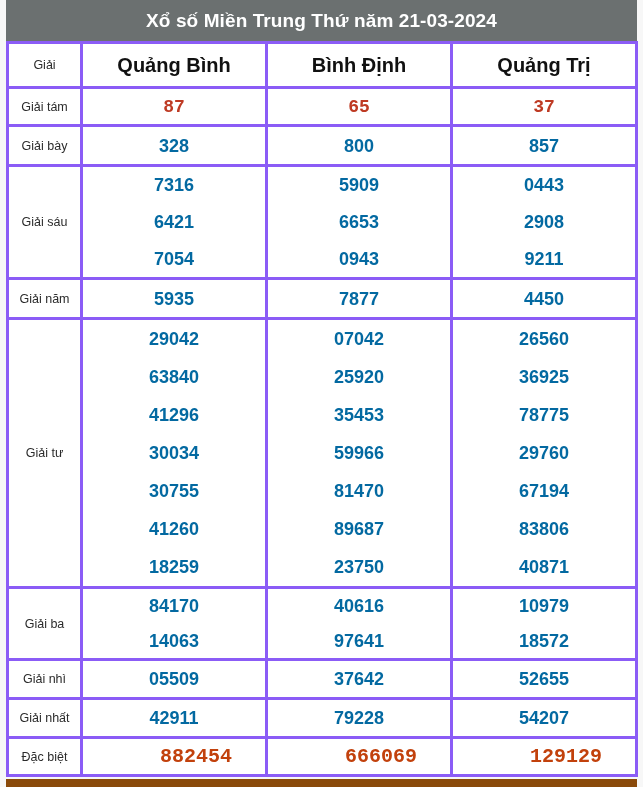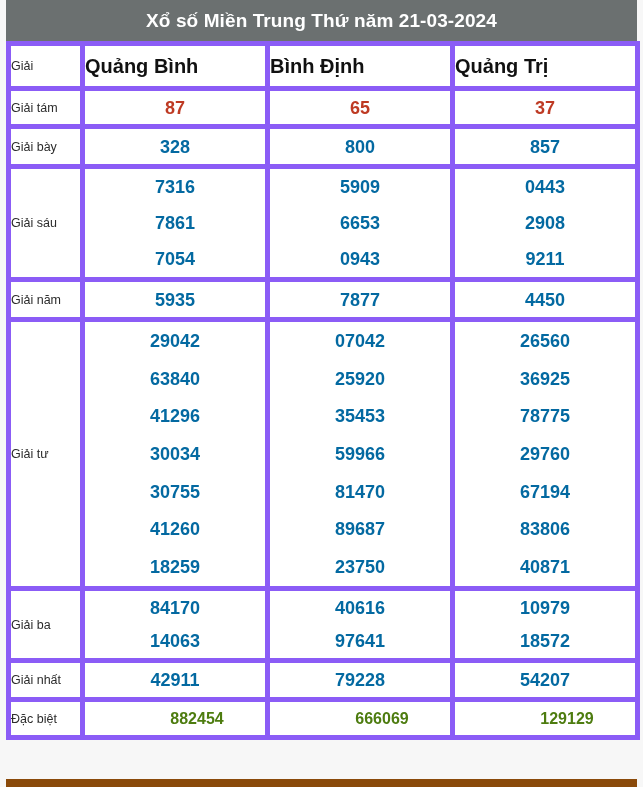--- a/index.html
+++ b/index.html
@@ -35,23 +35,23 @@
   }
 
   
   table.results {
     width: 631px;
     border-collapse: collapse;
     background: #ffffff;
     table-layout: fixed;
   }
   table.results td, table.results th {
-    border: 5px solid #8b5cf6;
+    border: 3px solid #8b5cf6;
     background: #ffffff;
-    text-align: left;
+    text-align: center;
     vertical-align: middle;
     padding: 0;
   }
 
   col.c-label { width: 74px; }
   col.c-prov  { width: 185px; }
 
   
   tr.head-row td { height: 45px; }
   .label-head {
@@ -72,22 +72,22 @@
     font-weight: normal;
   }
 
   
   .num {
     font-size: 18px;
     font-weight: bold;
     color: #0369a1;
     line-height: 1.0;
   }
-  .num.red { color: #be3a23; }
-  .num.special { font-size: 16px; color: #4d7c0f; margin-left: 44px; }
+  .num.red { color: #be3a23; font-family: Liberation Mono, monospace; }
+  .num.special { font-size: 20px; color: #c2410c; margin-left: 44px; }
 
   
   .stack {
     display: flex;
     flex-direction: column;
     align-items: center;
     justify-content: space-around;
     height: 100%;
   }
   .stack > span { display: block; }
@@ -170,21 +170,21 @@
             <div class="stack">
               <span class="num">857</span>
             </div>
           </td>
         </tr>
         <tr class="r-sau">
           <td class="row-label">Giải sáu</td>
           <td>
             <div class="stack">
               <span class="num">7316</span>
-              <span class="num">7861</span>
+              <span class="num">6421</span>
               <span class="num">7054</span>
             </div>
           </td>
           <td>
             <div class="stack">
               <span class="num">5909</span>
               <span class="num">6653</span>
               <span class="num">0943</span>
             </div>
           </td>
@@ -264,20 +264,38 @@
               <span class="num">97641</span>
             </div>
           </td>
           <td>
             <div class="stack">
               <span class="num">10979</span>
               <span class="num">18572</span>
             </div>
           </td>
         </tr>
+        <tr class="r-nhi">
+          <td class="row-label">Giải nhì</td>
+          <td>
+            <div class="stack">
+              <span class="num">05509</span>
+            </div>
+          </td>
+          <td>
+            <div class="stack">
+              <span class="num">37642</span>
+            </div>
+          </td>
+          <td>
+            <div class="stack">
+              <span class="num">52655</span>
+            </div>
+          </td>
+        </tr>
         <tr class="r-nhat">
           <td class="row-label">Giải nhất</td>
           <td>
             <div class="stack">
               <span class="num">42911</span>
             </div>
           </td>
           <td>
             <div class="stack">
               <span class="num">79228</span>

